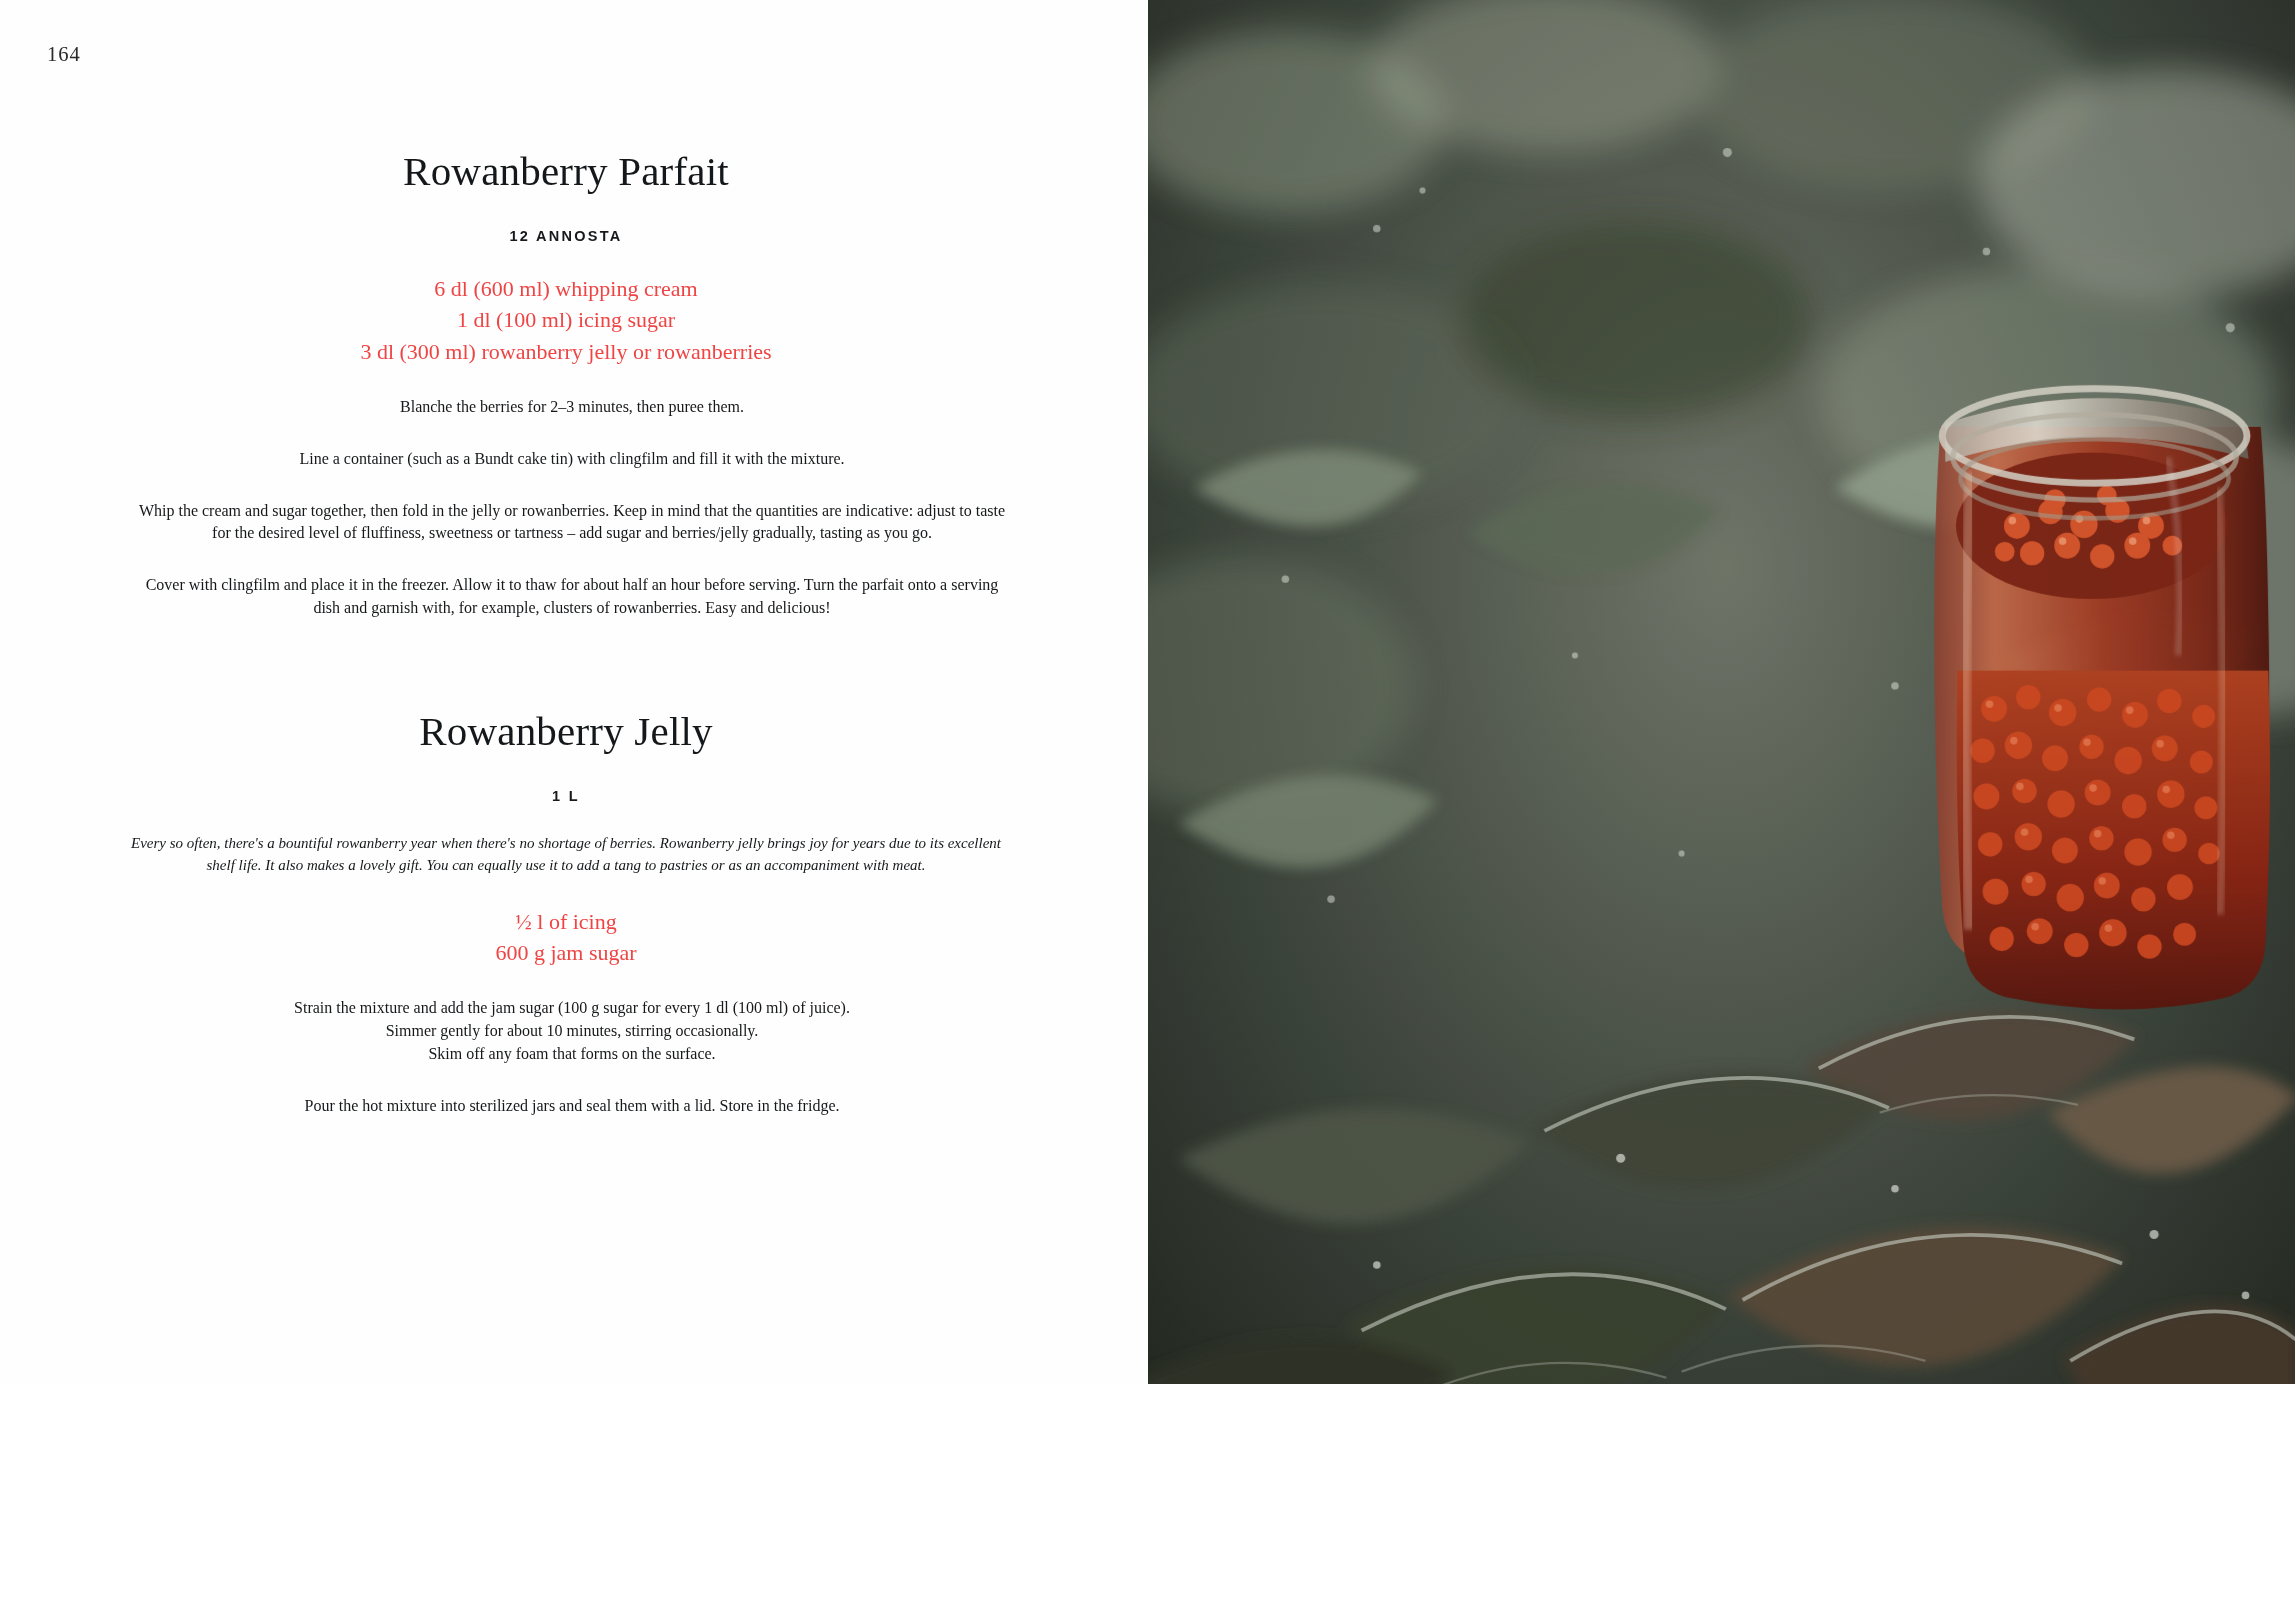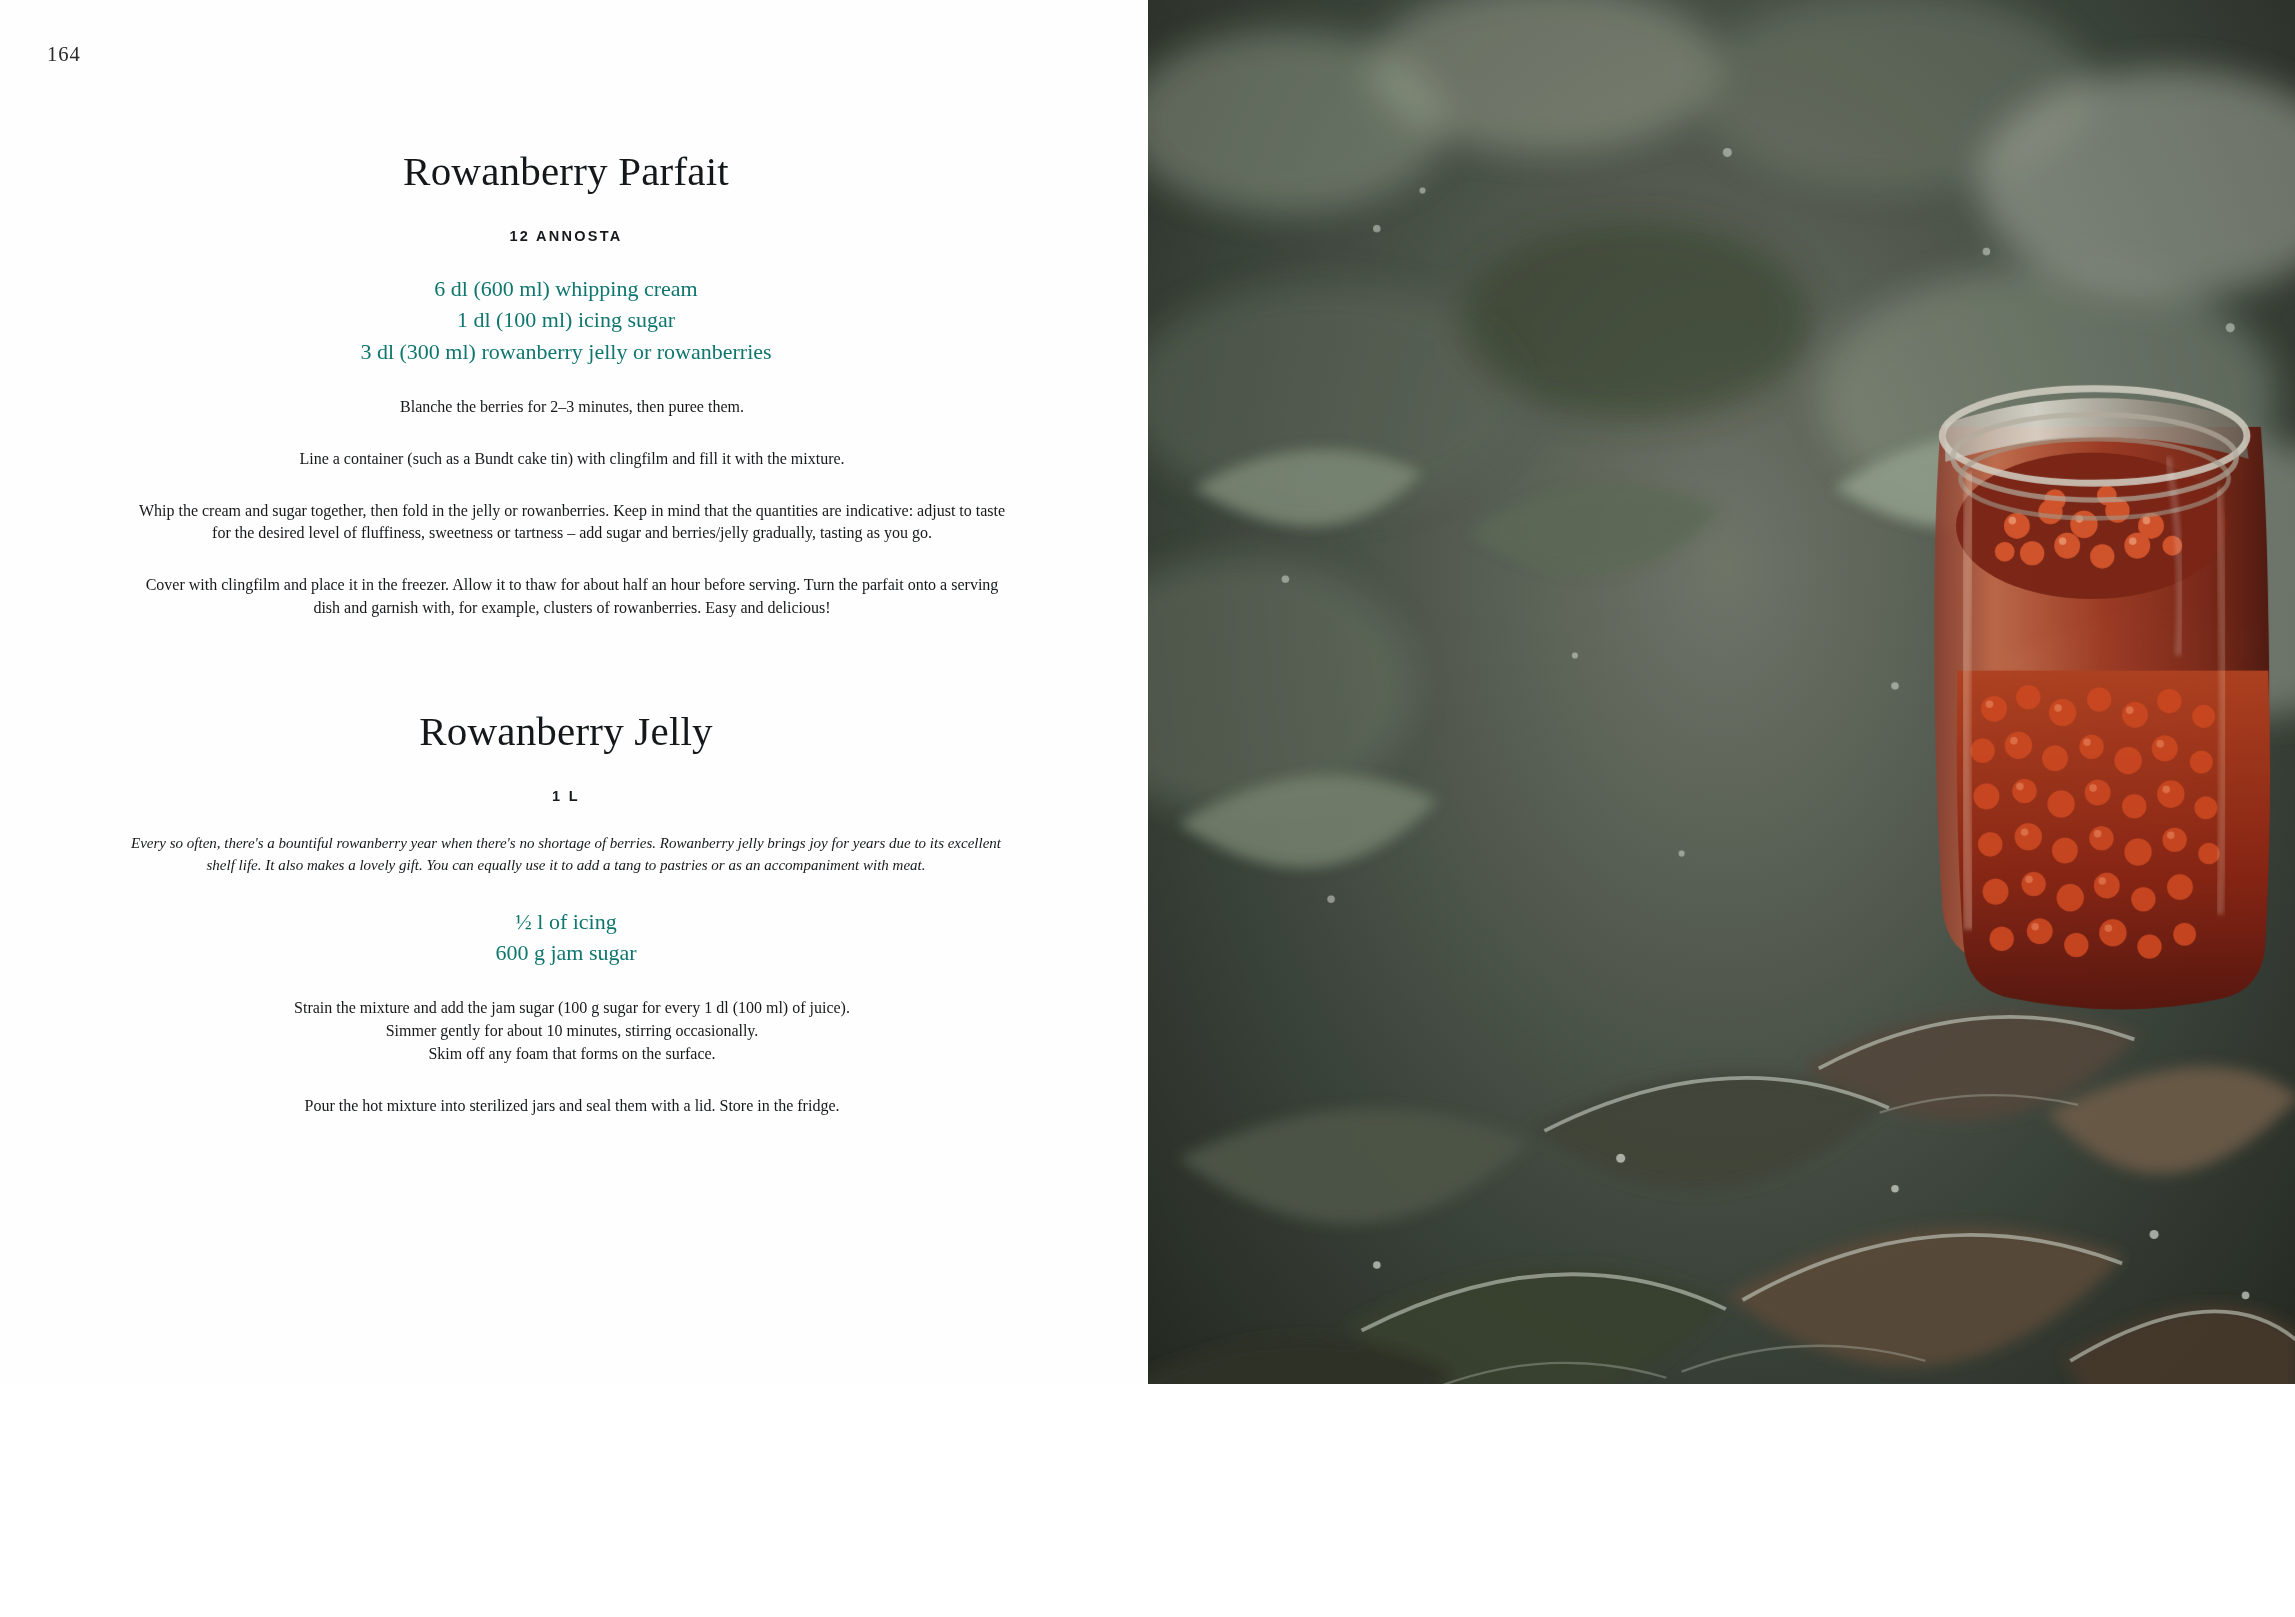--- a/index.html
+++ b/index.html
@@ -61,21 +61,21 @@
     font-weight: 700;
     letter-spacing: 2.3px;
     margin-top: 34px;
     color: #17191b;
   }
 
   .ingredients {
     margin-top: 29px;
     font-size: 22px;
     line-height: 1.42;
-    color: #0f766e;
+    color: #ef4444;
   }
 
   .para {
     margin-top: 29px;
     font-size: 16px;
     line-height: 1.43;
     color: #16181a;
     margin-left: 12px;
   }
 

